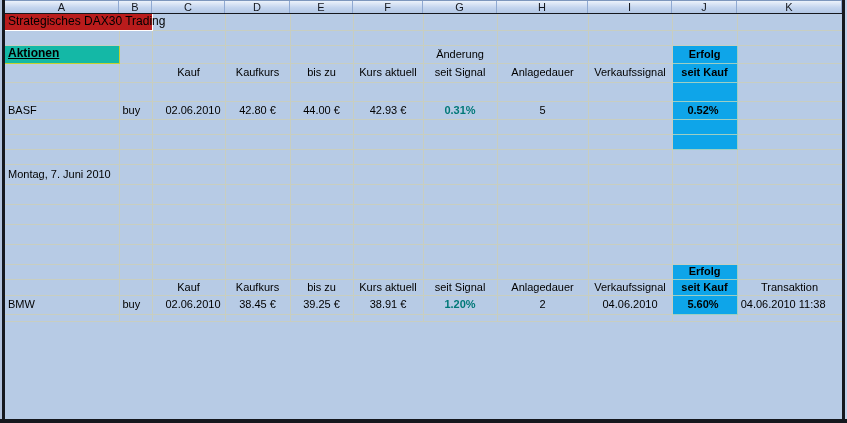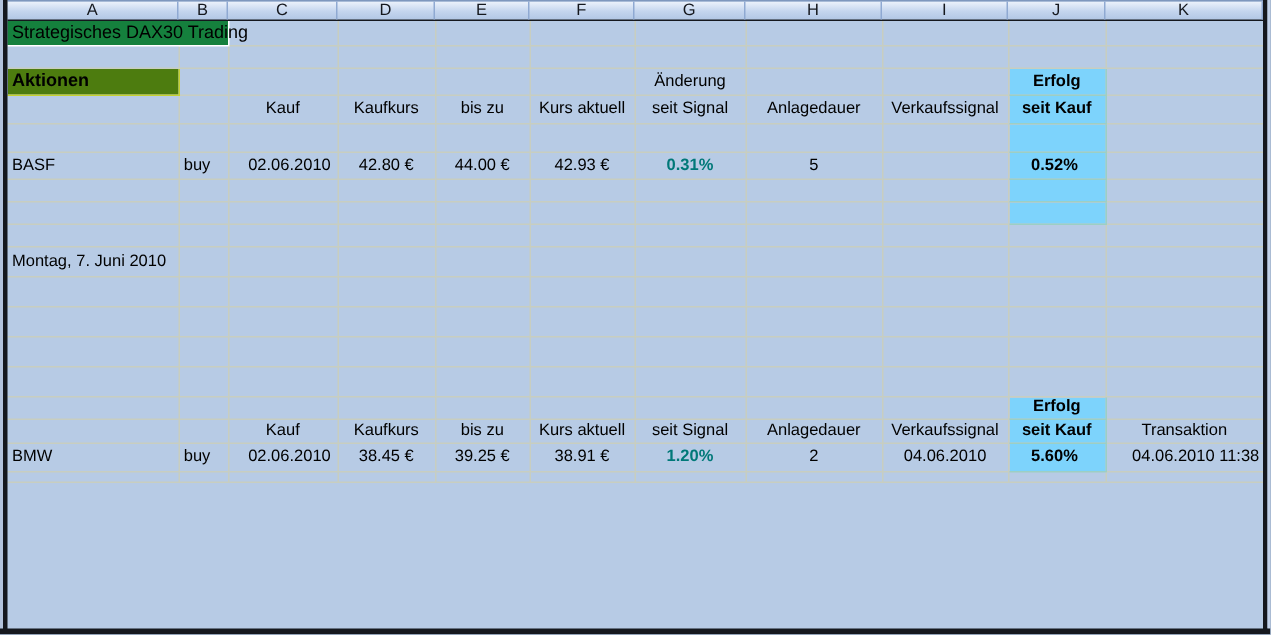--- a/index.html
+++ b/index.html
@@ -22,24 +22,24 @@
   
   table.sheet{position:absolute;left:5px;top:14px;width:837px;border-collapse:collapse;
               table-layout:fixed;}
   td{border-right:1px solid #c8cec0;border-bottom:1px solid #c8cec0;padding:0 1px;
      vertical-align:middle;overflow:hidden;font-size:11px;line-height:1.1;}
   tr.h7{height:7px}tr.h15{height:15px}tr.h16{height:16px}tr.h18{height:18px}
   tr.h19{height:19px}tr.h20{height:20px}tr.h23{height:23px}
   .al{text-align:left;padding-left:3px}
   .ac{text-align:center}
   .ar{text-align:right;padding-right:4px}
-  .pr2{padding-right:2px}
-  .white{background:#15803d;border-color:#ffffff;}
-  .yellow{background:#4d7c0f;border-color:#c6d12f;}
-  .teal{background:#7dd3fc;border-color:#9dcfc3;text-align:center;}
+  .pr2{padding-right:16px}
+  .white{background:#b91c1c;border-color:#ffffff;}
+  .yellow{background:#14b8a6;border-color:#c6d12f;text-decoration:underline;}
+  .teal{background:#0ea5e9;border-color:#9dcfc3;text-align:center;}
   .b{font-weight:bold}
   .fs12{font-size:12px}
   .sig{color:#007878;font-weight:bold}
   .ovf{white-space:nowrap;overflow:visible}
 </style>
 </head>
 <body>
 
 <div class="wrap">
   <div class="sliver-left"></div>

